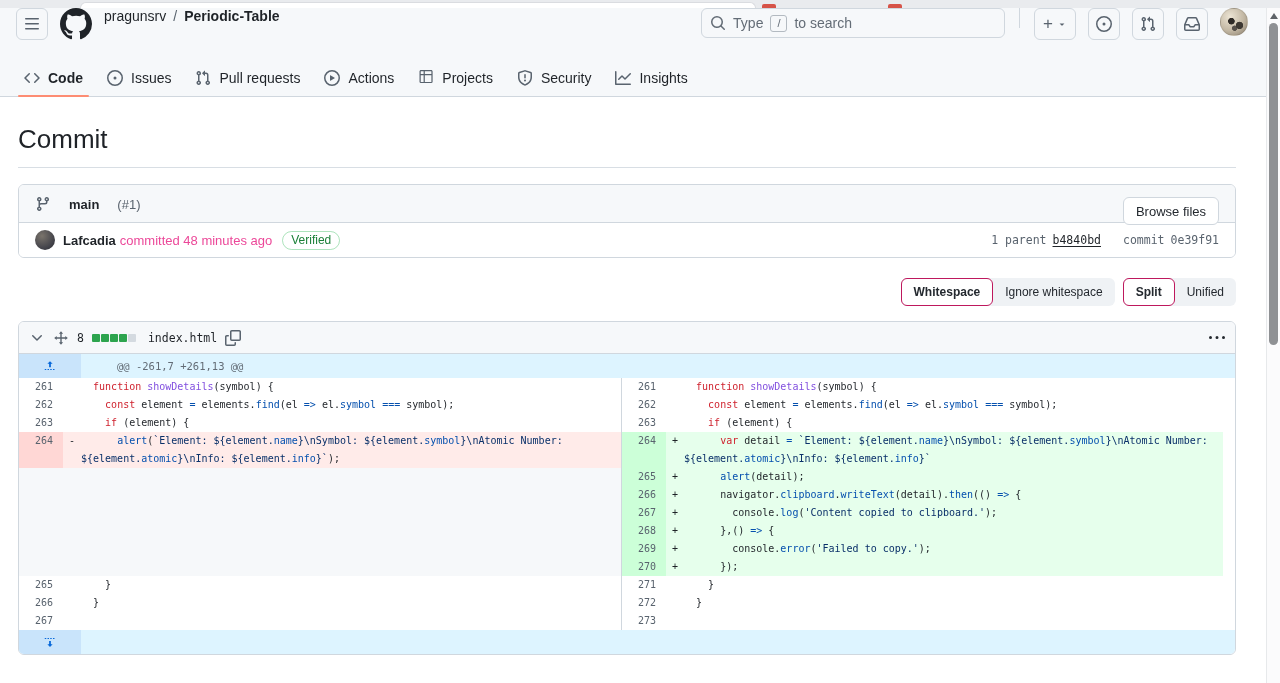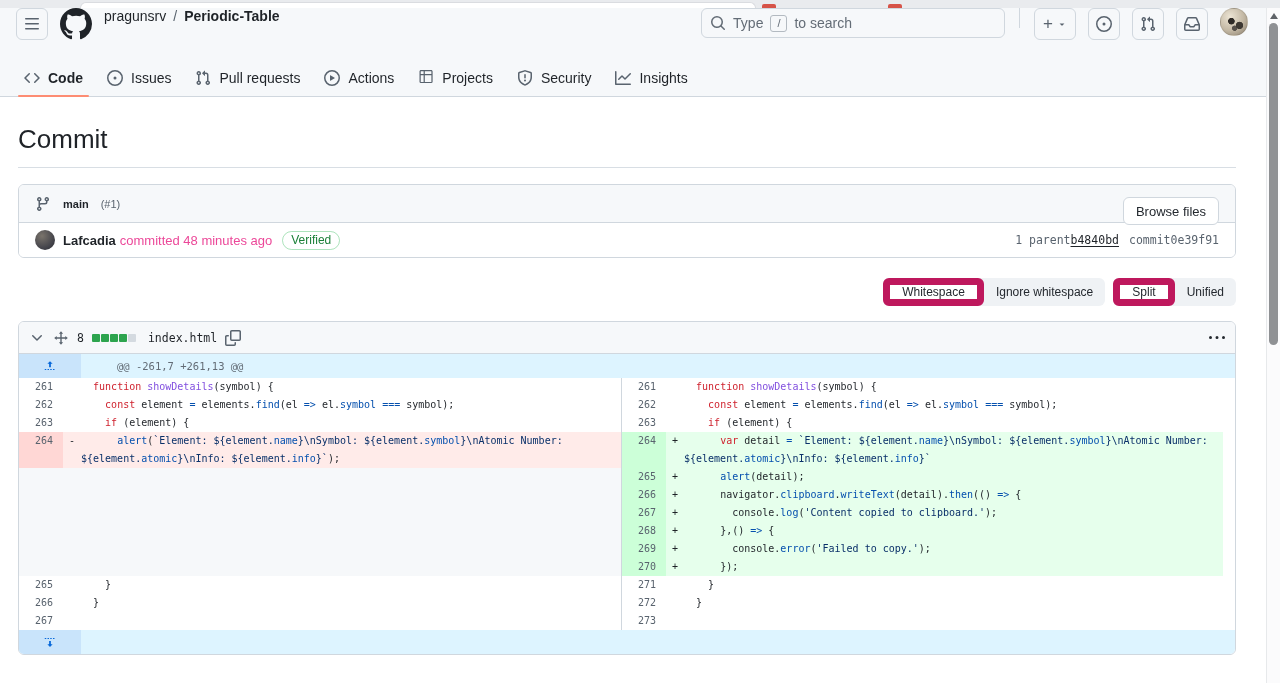--- a/index.html
+++ b/index.html
@@ -56,42 +56,42 @@
     height:2px; border-radius:3px; background:#fd8c73; }
 
   
   main { padding:27px 44px 0 18px; }
   .page-title { font-size:26px; font-weight:400; margin:0 0 12px; }
   .title-rule { border:none; border-top:1px solid #d8dee4; margin:0 0 16px; }
 
   .commit-box { border:1px solid #d0d7de; border-radius:6px; position:relative; margin-bottom:20px; overflow:hidden; }
   .commit-top { background:#f6f8fa; padding:11px 16px 10px; border-bottom:1px solid #d0d7de; }
   .commit-msg { font-size:16px; font-weight:700; margin-bottom:11px; }
-  .branch-row { display:flex; align-items:center; gap:12px; font-size:11px; color:#59636e; }
+  .branch-row { display:flex; align-items:center; gap:18px; font-size:13px; color:#59636e; }
   .branch-name { font-weight:700; color:#1f2328; }
   .browse-btn { position:absolute; top:12px; right:16px; height:28px; padding:0 12px;
     background:#fff; border:1px solid #d0d7de; border-radius:6px;
     font-size:13px; font-weight:500; color:#24292f; display:flex; align-items:center; }
   .commit-authors { display:flex; align-items:center; padding:7px 16px; min-height:34px; font-size:13px; background:#fff; }
   .mini-avatar { width:20px; height:20px; border-radius:50%; margin-right:8px; flex:none;
     background:radial-gradient(circle at 35% 30%, #7a746c, #43434a 65%, #26262b); }
   .author-name { font-weight:700; margin-right:4px; }
   .muted { color:#ec4899; }
   .verified { margin-left:10px; font-size:12px; color:#1a7f37; border:1px solid rgba(74,194,107,.45);
     border-radius:999px; padding:1px 8px 2px; }
-  .sha-meta { margin-left:auto; font-family:"DejaVu Sans Mono", monospace; font-size:11.5px; color:#59636e; display:flex; align-items:center; }
+  .sha-meta { margin-left:auto; font-family:"DejaVu Sans Mono", monospace; font-size:11.5px; color:#59636e; display:flex; gap:6px; align-items:center; }
   .sha-link { color:#1f2328; text-decoration:underline; text-underline-offset:2px; }
   .sha-gap { width:10px; }
 
   .summary-row { display:flex; align-items:center; margin-bottom:15px; font-size:14px; }
   .summary-row b { font-weight:700; }
   .summary-controls { margin-left:auto; display:flex; gap:8px; }
   .seg-group { display:flex; background:#eff2f5; border-radius:6px; height:28px; align-items:center; }
   .seg { padding:0 12px; height:28px; display:flex; align-items:center; font-size:12px; color:#24292f; border-radius:6px; white-space:nowrap; }
-  .seg.sel { background:#fff; border:7px solid #be185d; font-weight:400; }
+  .seg.sel { background:#fff; border:1px solid #be185d; font-weight:700; }
 
   
   .file-box { border:1px solid #d0d7de; border-radius:6px; overflow:hidden; }
   .file-header { height:32px; background:#f6f8fa; border-bottom:1px solid #d0d7de;
     display:flex; align-items:center; gap:8px; padding:0 10px; color:#59636e; }
   .fh-btn { display:flex; align-items:center; color:#59636e; }
   .changes-count { font-family:"DejaVu Sans Mono", monospace; font-size:11.5px; color:#1f2328; }
   .squares { display:flex; gap:1px; }
   .square { width:8px; height:8px; border-radius:1px; }
   .sq-add { background:#2da44e; } .sq-neutral { background:#d4dae0; }

